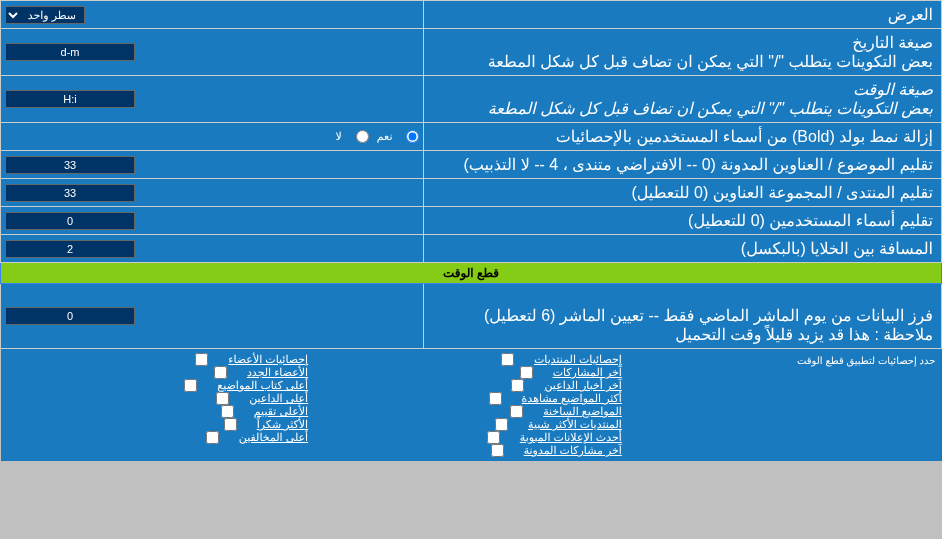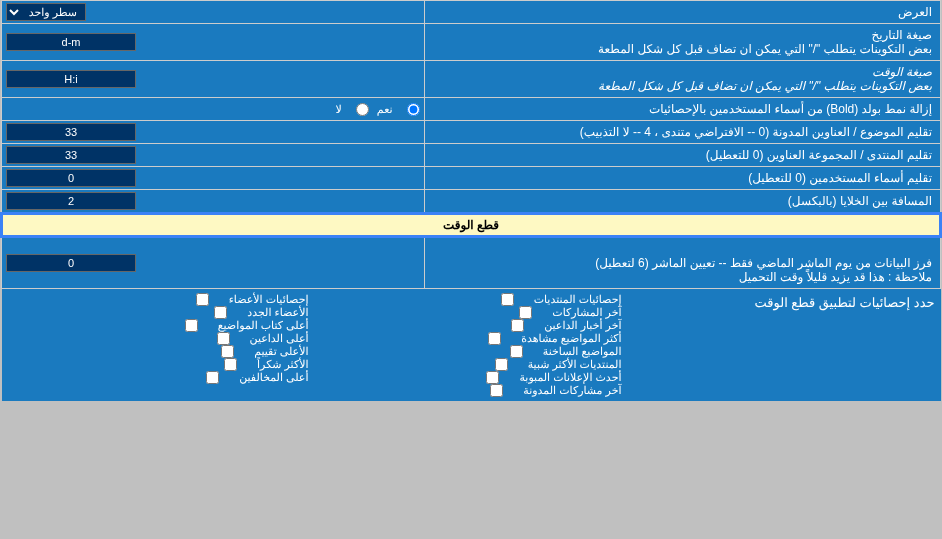--- a/index.html
+++ b/index.html
@@ -15,40 +15,40 @@
     .main-table {
       width: 942px;
       border-collapse: collapse;
     }
 
     .row-label {
       background: #1a7abf;
       color: #fff;
       padding: 4px 8px;
       text-align: right;
-      font-size: 12px;
+      font-size: 16px;
       width: 55%;
       border: 1px solid #ccc;
     }
 
     .row-input {
       background: #1a7abf;
       text-align: left;
       padding: 2px 4px;
       width: 45%;
       border: 1px solid #ccc;
     }
 
     .section-header {
-      background: #fef9c3;
+      background: #84cc16;
       color: #000;
       font-weight: bold;
       text-align: center;
       padding: 3px 8px;
-      border: 3px solid #3b82f6;
+      border: 1px solid #3b82f6;
       font-size: 12px;
     }
 
     .input-dark {
       background: #003366;
       color: #fff;
       border: 1px solid #666;
       width: 130px;
       text-align: center;
       padding: 2px 4px;
@@ -80,20 +80,21 @@
       gap: 14px;
     }
 
     .checkbox-item {
       display: flex;
       align-items: flex-end;
       gap: 20px;
       color: #fff;
       font-size: 11px;
       direction: rtl;
+      text-decoration: underline;
     }
 
     .checkbox-item input[type=checkbox] {
       accent-color: #fff;
     }
 
     .cols-container {
       display: flex;
       width: 100%;
     }
@@ -101,21 +102,21 @@
     .col-third {
       flex: 1;
       padding: 4px 6px;
     }
 
     .col-label-section {
       flex: 1;
       padding: 4px 6px;
       text-align: right;
       color: #fff;
-      font-size: 13px;
+      font-size: 10px;
     }
   </style>
 </head>
 <body>
 
 <table class="main-table" cellspacing="0" cellpadding="0">
 
   <tbody>
       <tr>
     <td class="row-label">العرض</td>

